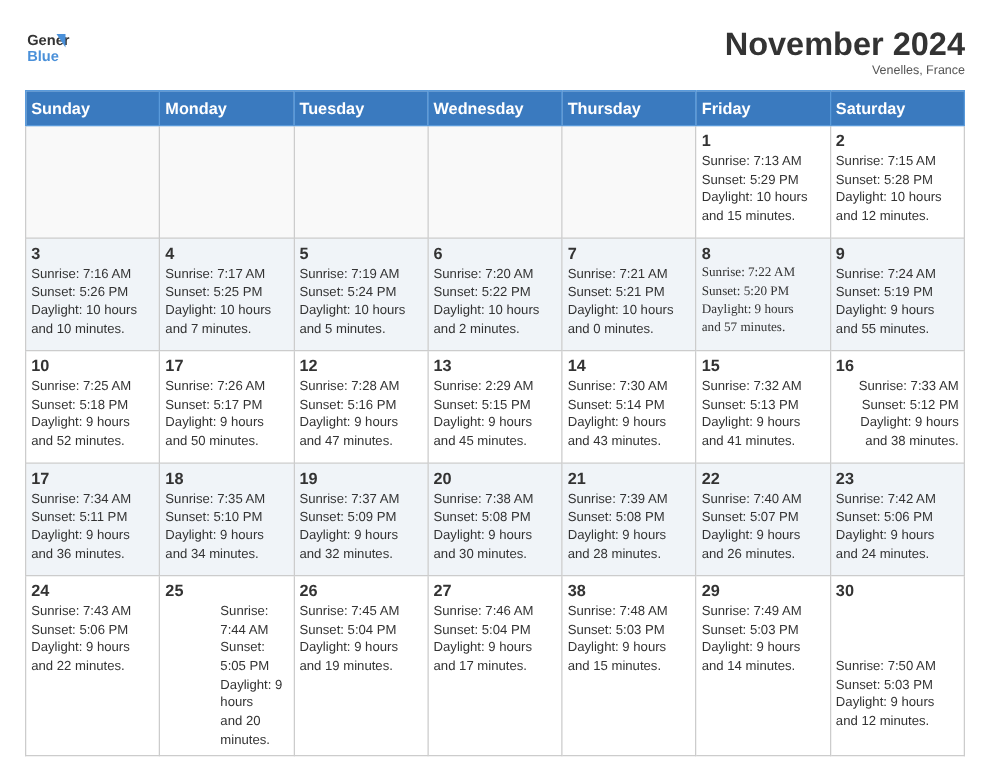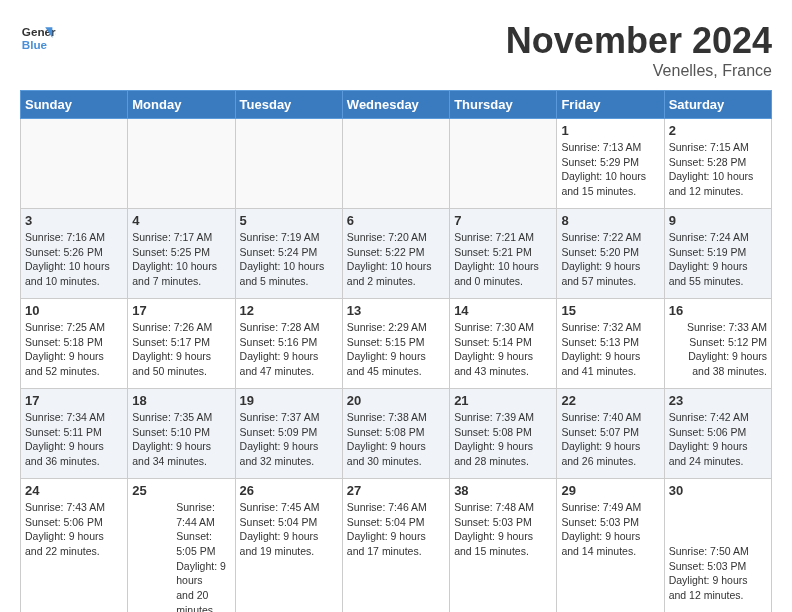--- a/index.html
+++ b/index.html
@@ -22,26 +22,26 @@
       gap: 4px;
     }
     .logo-icon {
       width: 36px;
       height: 36px;
     }
     .title-section {
       text-align: right;
     }
     .month-title {
-      font-size: 36px;
+      font-size: 26px;
       font-weight: bold;
       color: #333;
     }
     .location {
-      font-size: 16px;
+      font-size: 10px;
       color: #555;
     }
     table {
       width: 100%;
       border-collapse: collapse;
       table-layout: fixed;
     }
     th {
       background-color: #3a7abf;
       color: #fff;
@@ -159,21 +159,21 @@
         </td>
         <td class="alt-row">
           <span class="day-number">7</span>
           <div class="day-info" style="white-space: pre-line;">Sunrise: 7:21 AM
 Sunset: 5:21 PM
 Daylight: 10 hours
 and 0 minutes.</div>
         </td>
         <td class="alt-row">
           <span class="day-number">8</span>
-          <div class="day-info" style="white-space: pre-line;">Sunrise: 7:22 AM
+          <div class="day-info" style="white-space: pre-line; font-family: Liberation Serif, serif;">Sunrise: 7:22 AM
 Sunset: 5:20 PM
 Daylight: 9 hours
 and 57 minutes.</div>
         </td>
         <td class="alt-row">
           <span class="day-number">9</span>
           <div class="day-info" style="white-space: pre-line;">Sunrise: 7:24 AM
 Sunset: 5:19 PM
 Daylight: 9 hours
 and 55 minutes.</div>

